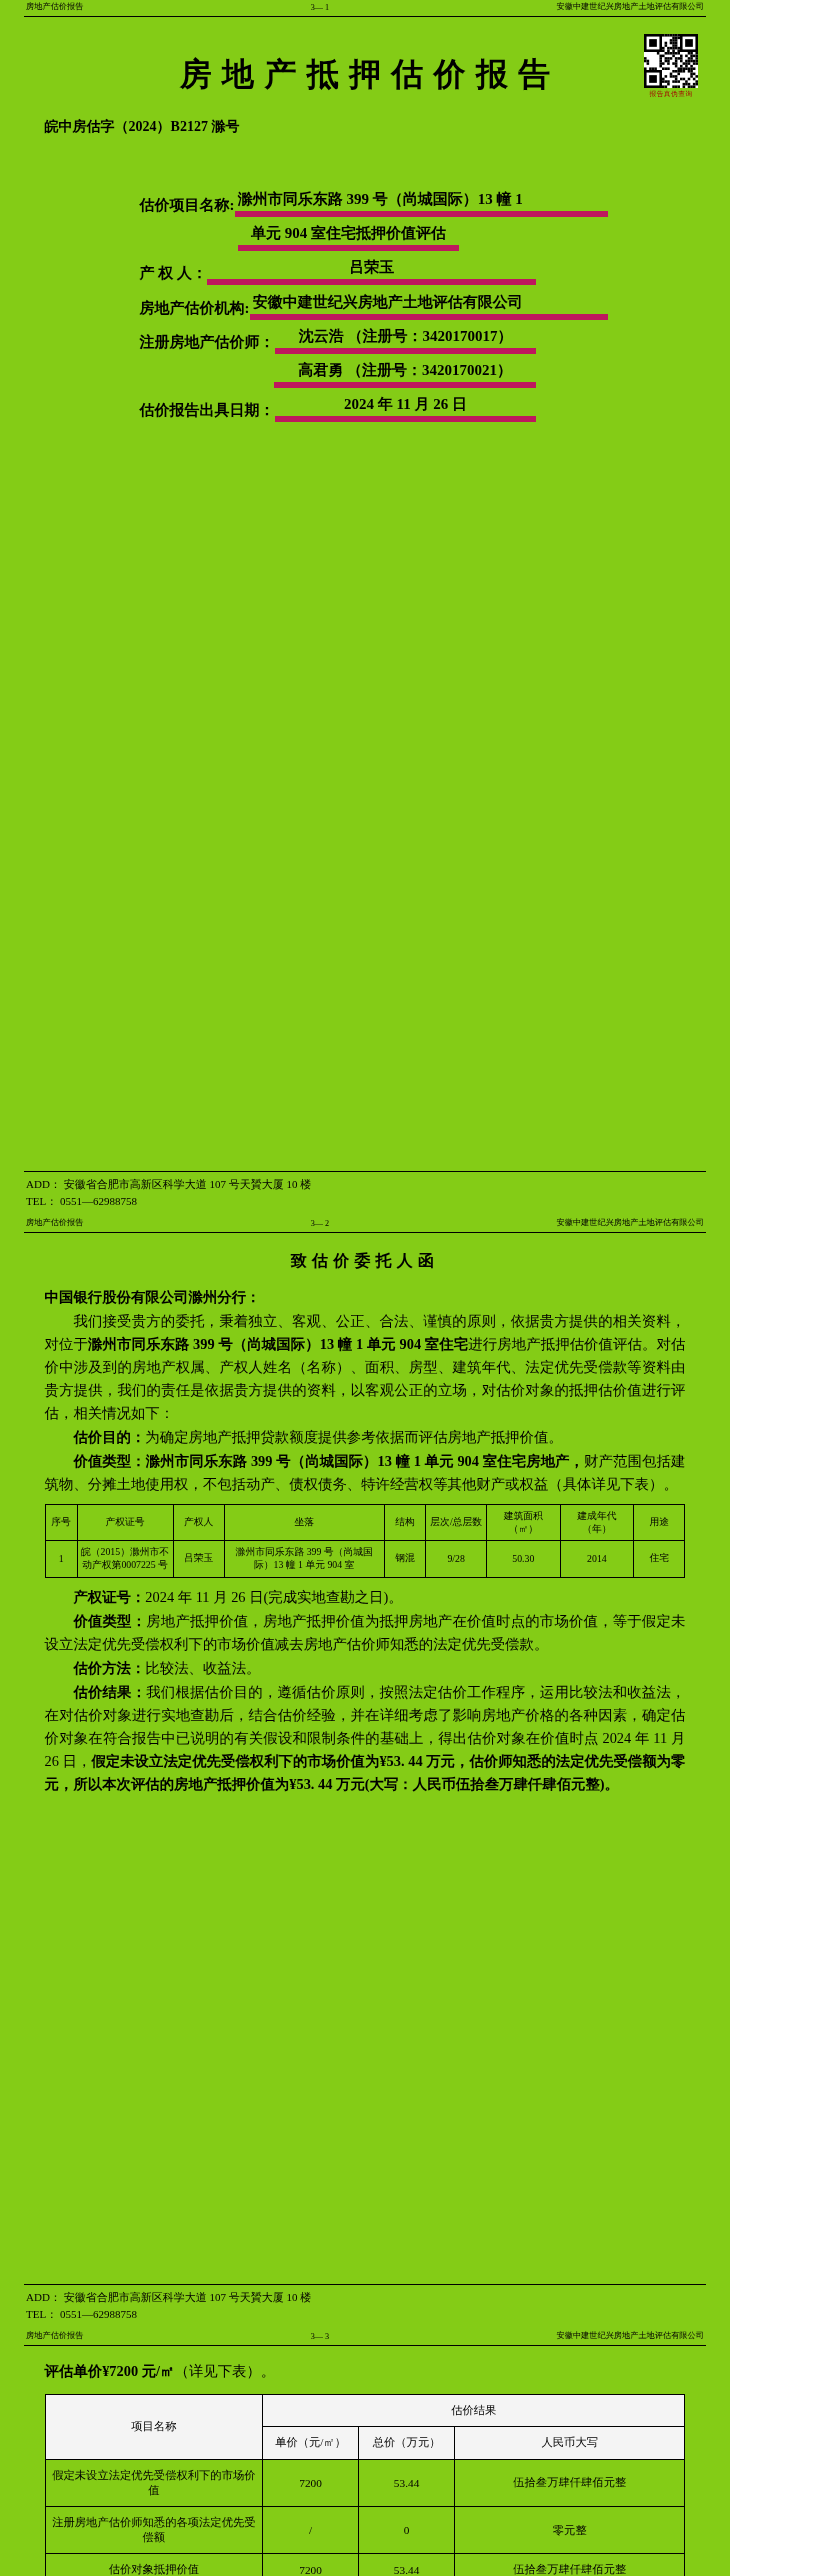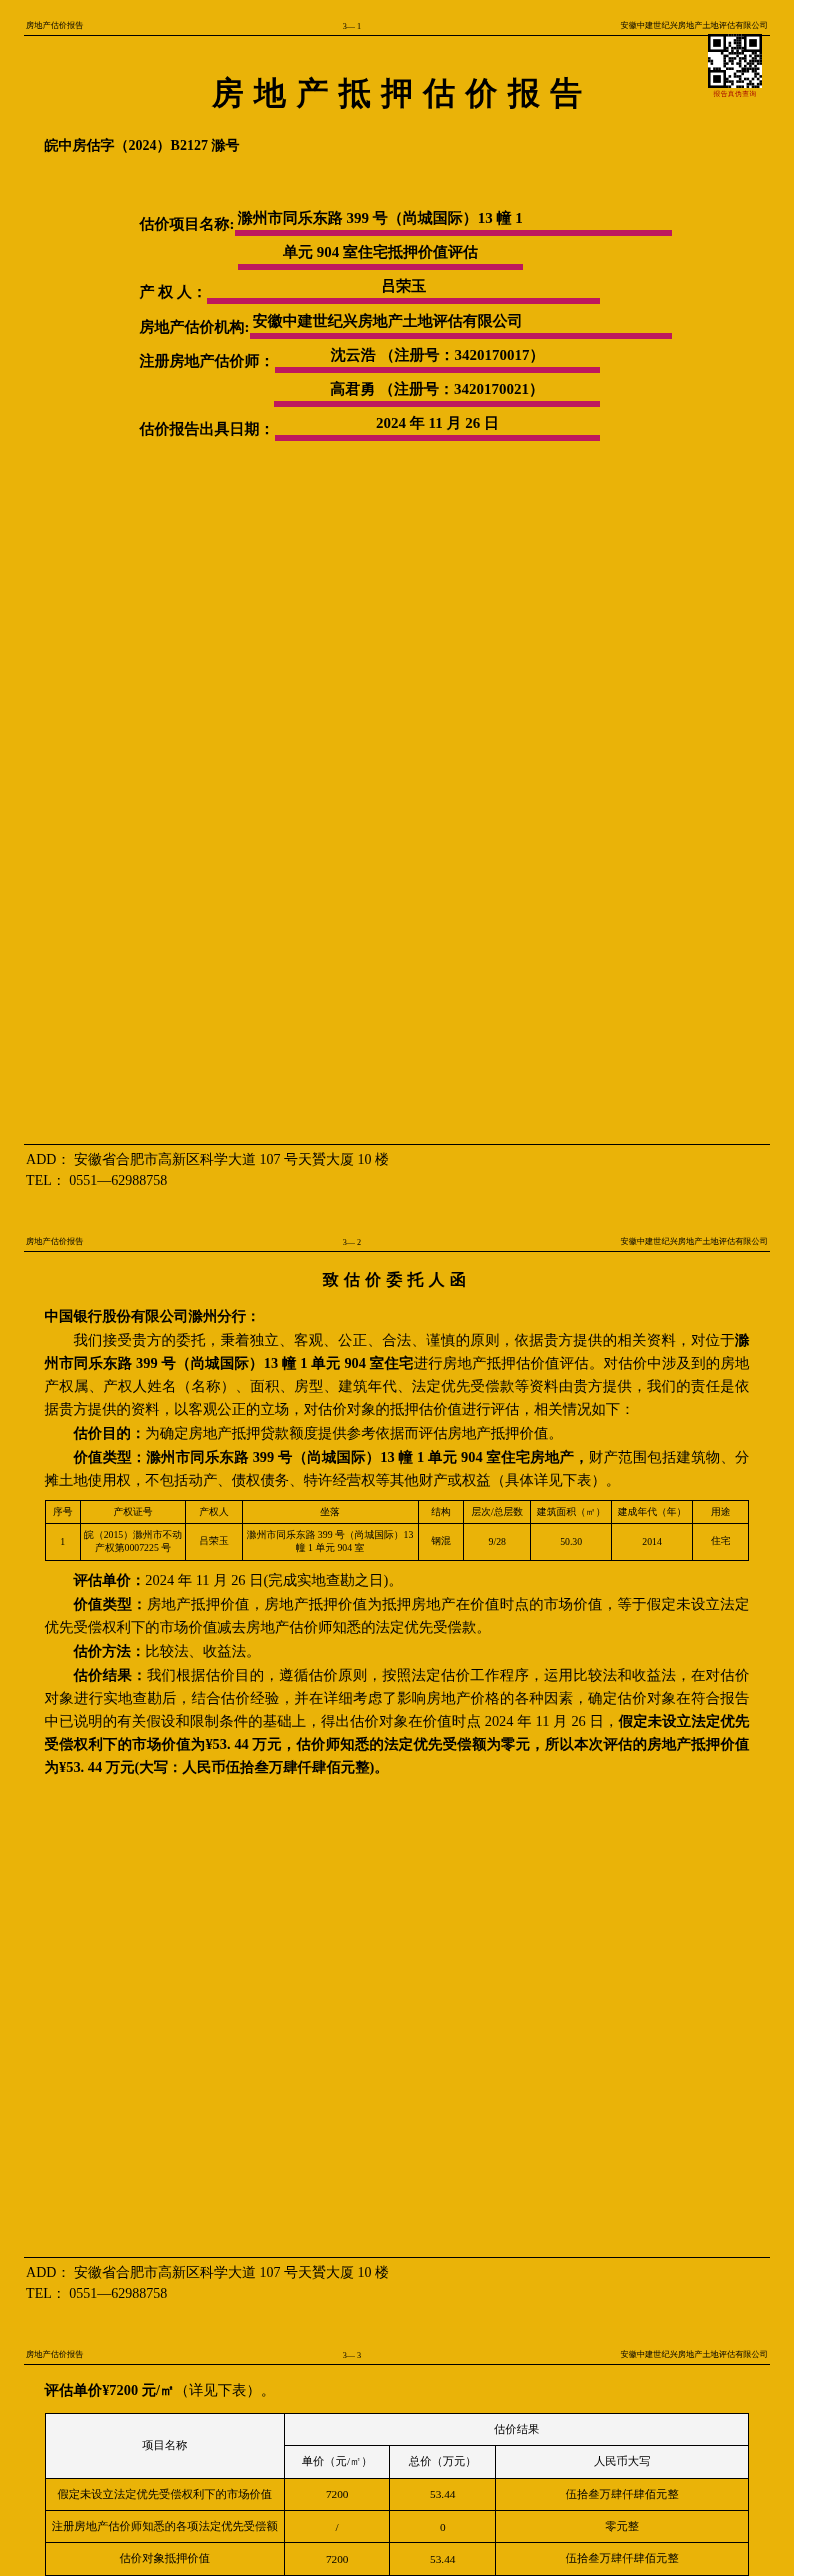--- a/index.html
+++ b/index.html
@@ -1,21 +1,21 @@
 <!DOCTYPE html>
 <html style="font-size:8.2px"><head>
 <meta charset="utf-8">
 <style>
   *{margin:0;padding:0;box-sizing:border-box}
   html,body{background:#fff}
   body{width:818px;font-family:"Liberation Serif","DejaVu Serif",serif;color:#000}
-  .page{position:relative;width:794px;padding:19px 24px 0;overflow:hidden;background:#eab308}
+  .page{position:relative;width:730px;padding:0 24px 0;overflow:hidden;background:#84cc16}
   .p1{height:1216px}.p2{height:1113px}.p3{height:971px}
   .pg-header{display:flex;justify-content:space-between;align-items:flex-end;font-size:8.2px;padding:1px 2.1px 4.1px;border-bottom:1px solid #000}
-  .pg-footer{position:absolute;left:24px;right:24px;bottom:24px;border-top:1px solid #000;padding:4.1px 2.1px 0;font-size:14px;line-height:1.55}
+  .pg-footer{position:absolute;left:24px;right:24px;bottom:6px;border-top:1px solid #000;padding:4.1px 2.1px 0;font-size:11px;line-height:1.55}
   .content{padding:0 20.6px}
   .qr-wrap{position:absolute;top:34px;right:30px;width:58px;text-align:center}
   .qr{width:54px;height:54px;margin:0 auto}
   .qr-caption{font-size:6.7px;color:#a40000;margin-top:1.5px;letter-spacing:0.5px}
   .title1{text-align:center;font-weight:bold;font-size:32px;letter-spacing:10.3px;text-indent:10.3px;margin-top:36px}
   .docnum{text-align:left;font-weight:bold;font-size:14px;margin-top:21px}
   .fields{margin:52px 77px 0 95px;font-size:15px;font-weight:bold}
   .frow{display:flex;align-items:flex-end;margin-bottom:5.2px;line-height:23px}
   .flabel{white-space:pre}
   .fvalue{flex:1;border-bottom:6px solid #be185d;text-align:center;padding:0 3.1px;min-height:23px}
@@ -295,21 +295,21 @@
         <td>滁州市同乐东路 399 号（尚城国际）13 幢 1 单元 904 室</td>
         <td>钢混</td>
         <td>9/28</td>
         <td>50.30</td>
         <td>2014</td>
         <td>住宅</td>
       </tr>
     </tbody>
       </table>
 
-    <p class="para"><b>评估单价：</b><span>2024 年 11 月 26 日(完成实地查勘之日)。</span></p>
+    <p class="para"><b>产权证号：</b><span>2024 年 11 月 26 日(完成实地查勘之日)。</span></p>
 
     <p class="para"><b>价值类型：</b><span>房地产抵押价值，房地产抵押价值为抵押房地产在价值时点的市场价值，等于假定未设立法定优先受偿权利下的市场价值减去房地产估价师知悉的法定优先受偿款。</span></p>
 
     <p class="para"><b>估价方法：</b><span>比较法、收益法。</span></p>
 
     <p class="para"><b>估价结果：</b><span>我们根据估价目的，遵循估价原则，按照法定估价工作程序，运用比较法和收益法，在对估价对象进行实地查勘后，结合估价经验，并在详细考虑了影响房地产价格的各种因素，确定估价对象在符合报告中已说明的有关假设和限制条件的基础上，得出估价对象在价值时点 2024 年 11 月 26 日，</span><b>假定未设立法定优先受偿权利下的市场价值为¥53. 44 万元，估价师知悉的法定优先受偿额为零元，所以本次评估的房地产抵押价值为¥53. 44 万元(大写：人民币伍拾叁万肆仟肆佰元整)。</b></p>
   </div>
 
   <div class="pg-footer">
     <div>ADD： 安徽省合肥市高新区科学大道 107 号天贇大厦 10 楼</div>

